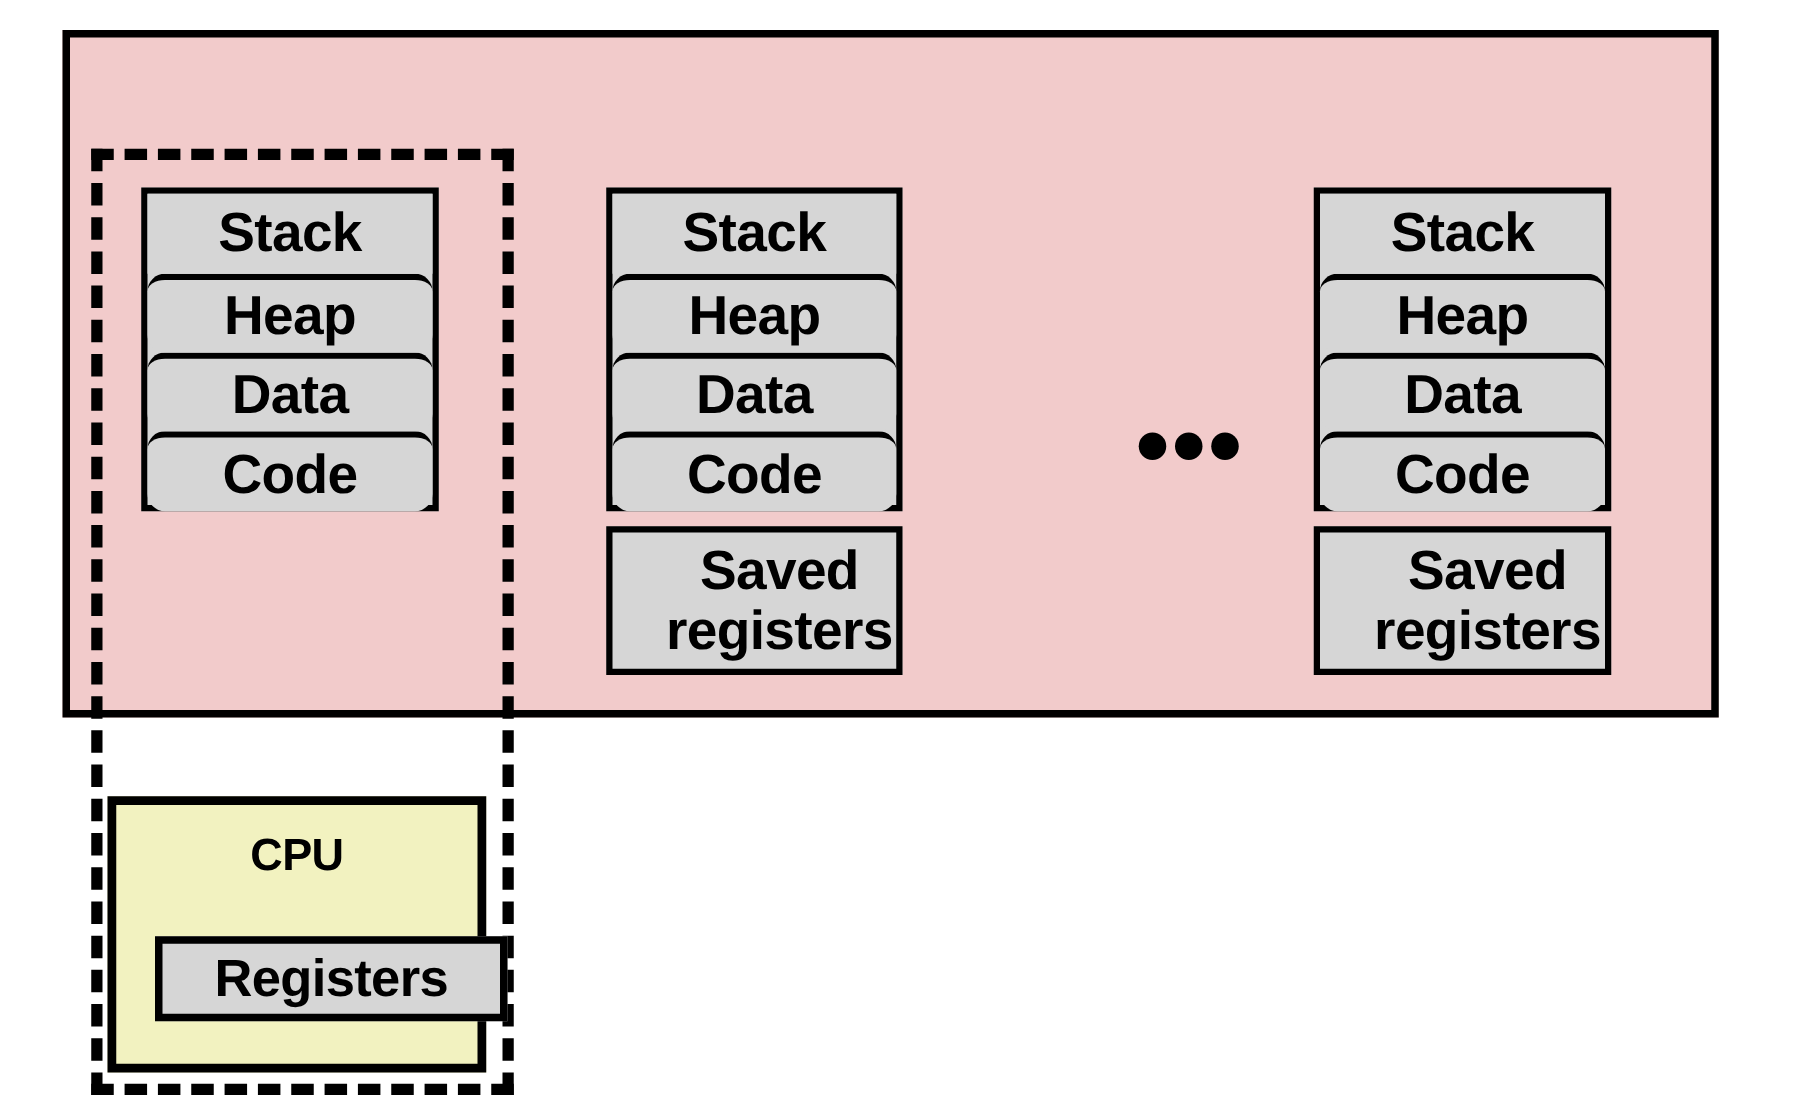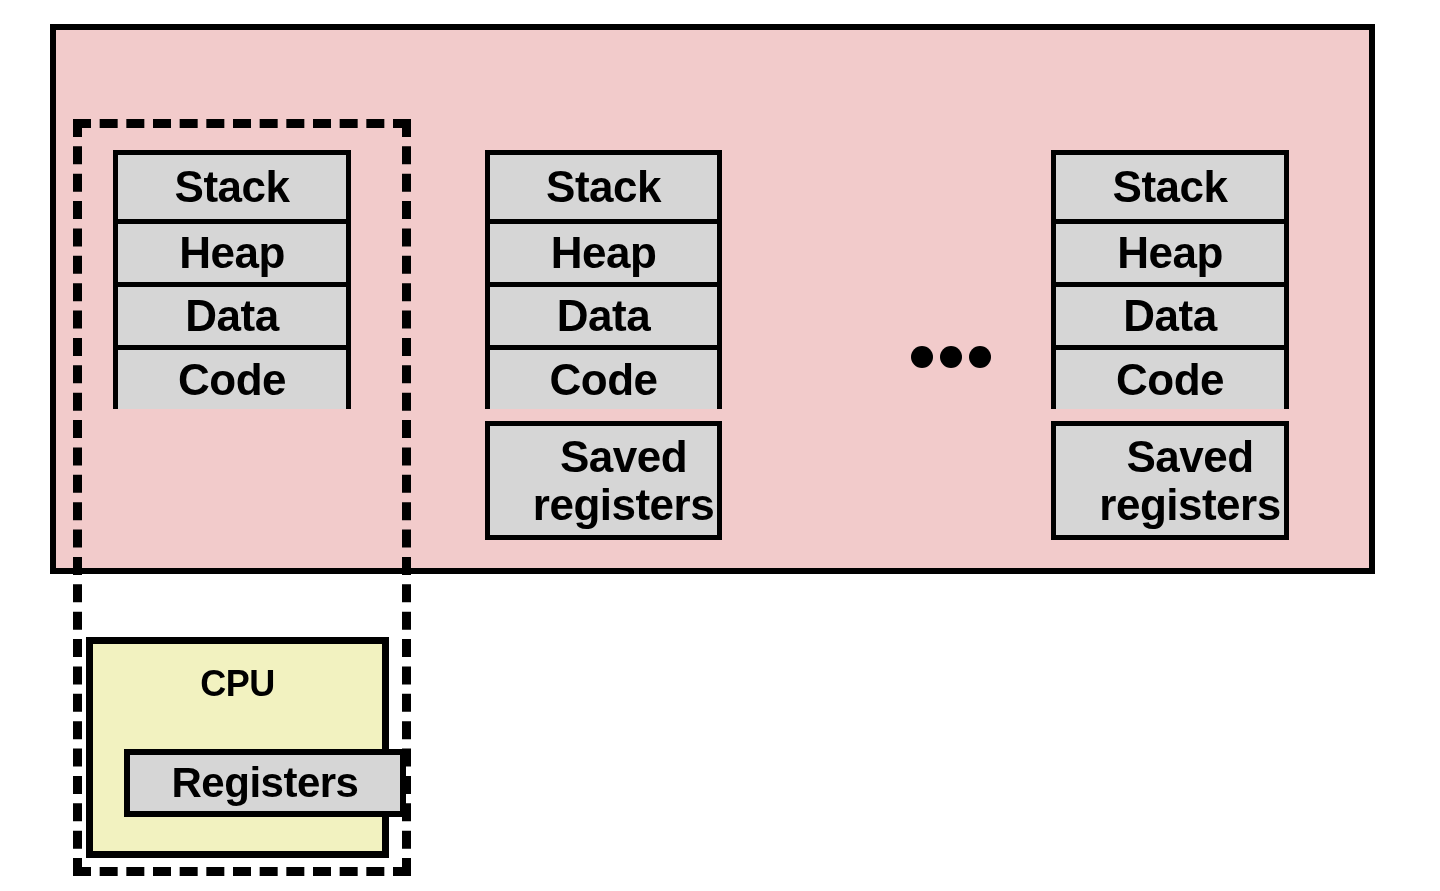--- a/index.html
+++ b/index.html
@@ -70,20 +70,21 @@
     font-weight: bold;
     text-align: center;
     line-height: 1;
     display: flex;
     align-items: center;
     justify-content: center;
     letter-spacing: -0.5px;
   }
   .seg-row + .seg-row {
     border-top: 5px solid #000000;
+    border-radius: 14px;
   }
 
   .saved-box {
     position: absolute;
     box-sizing: border-box;
     border: 5px solid #000000;
     background: #d6d6d6;
     color: #000000;
     font-size: 44px;
     font-weight: bold;

